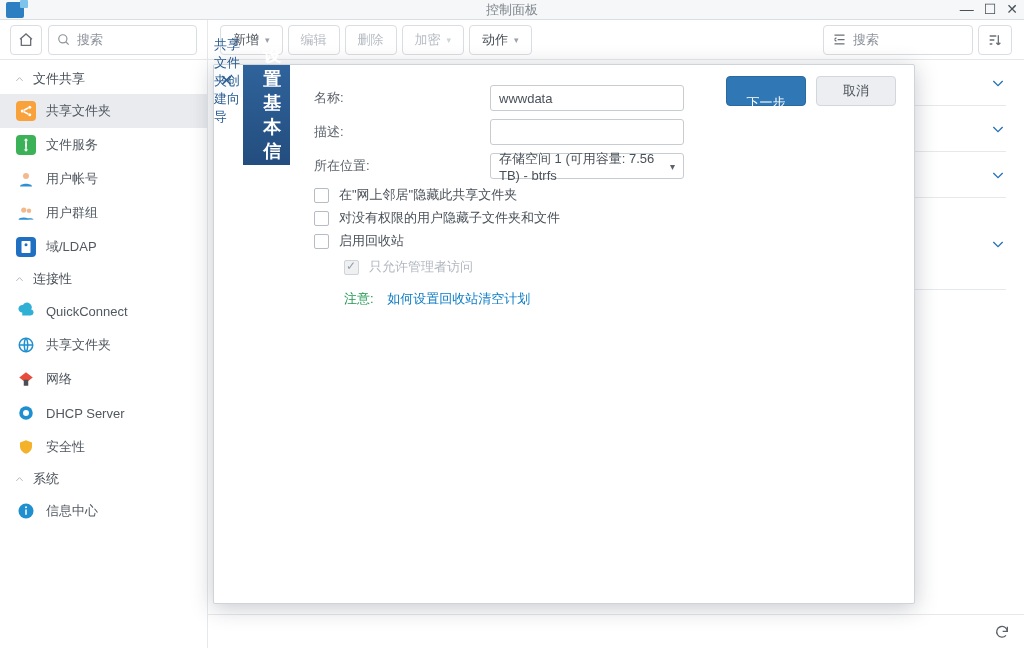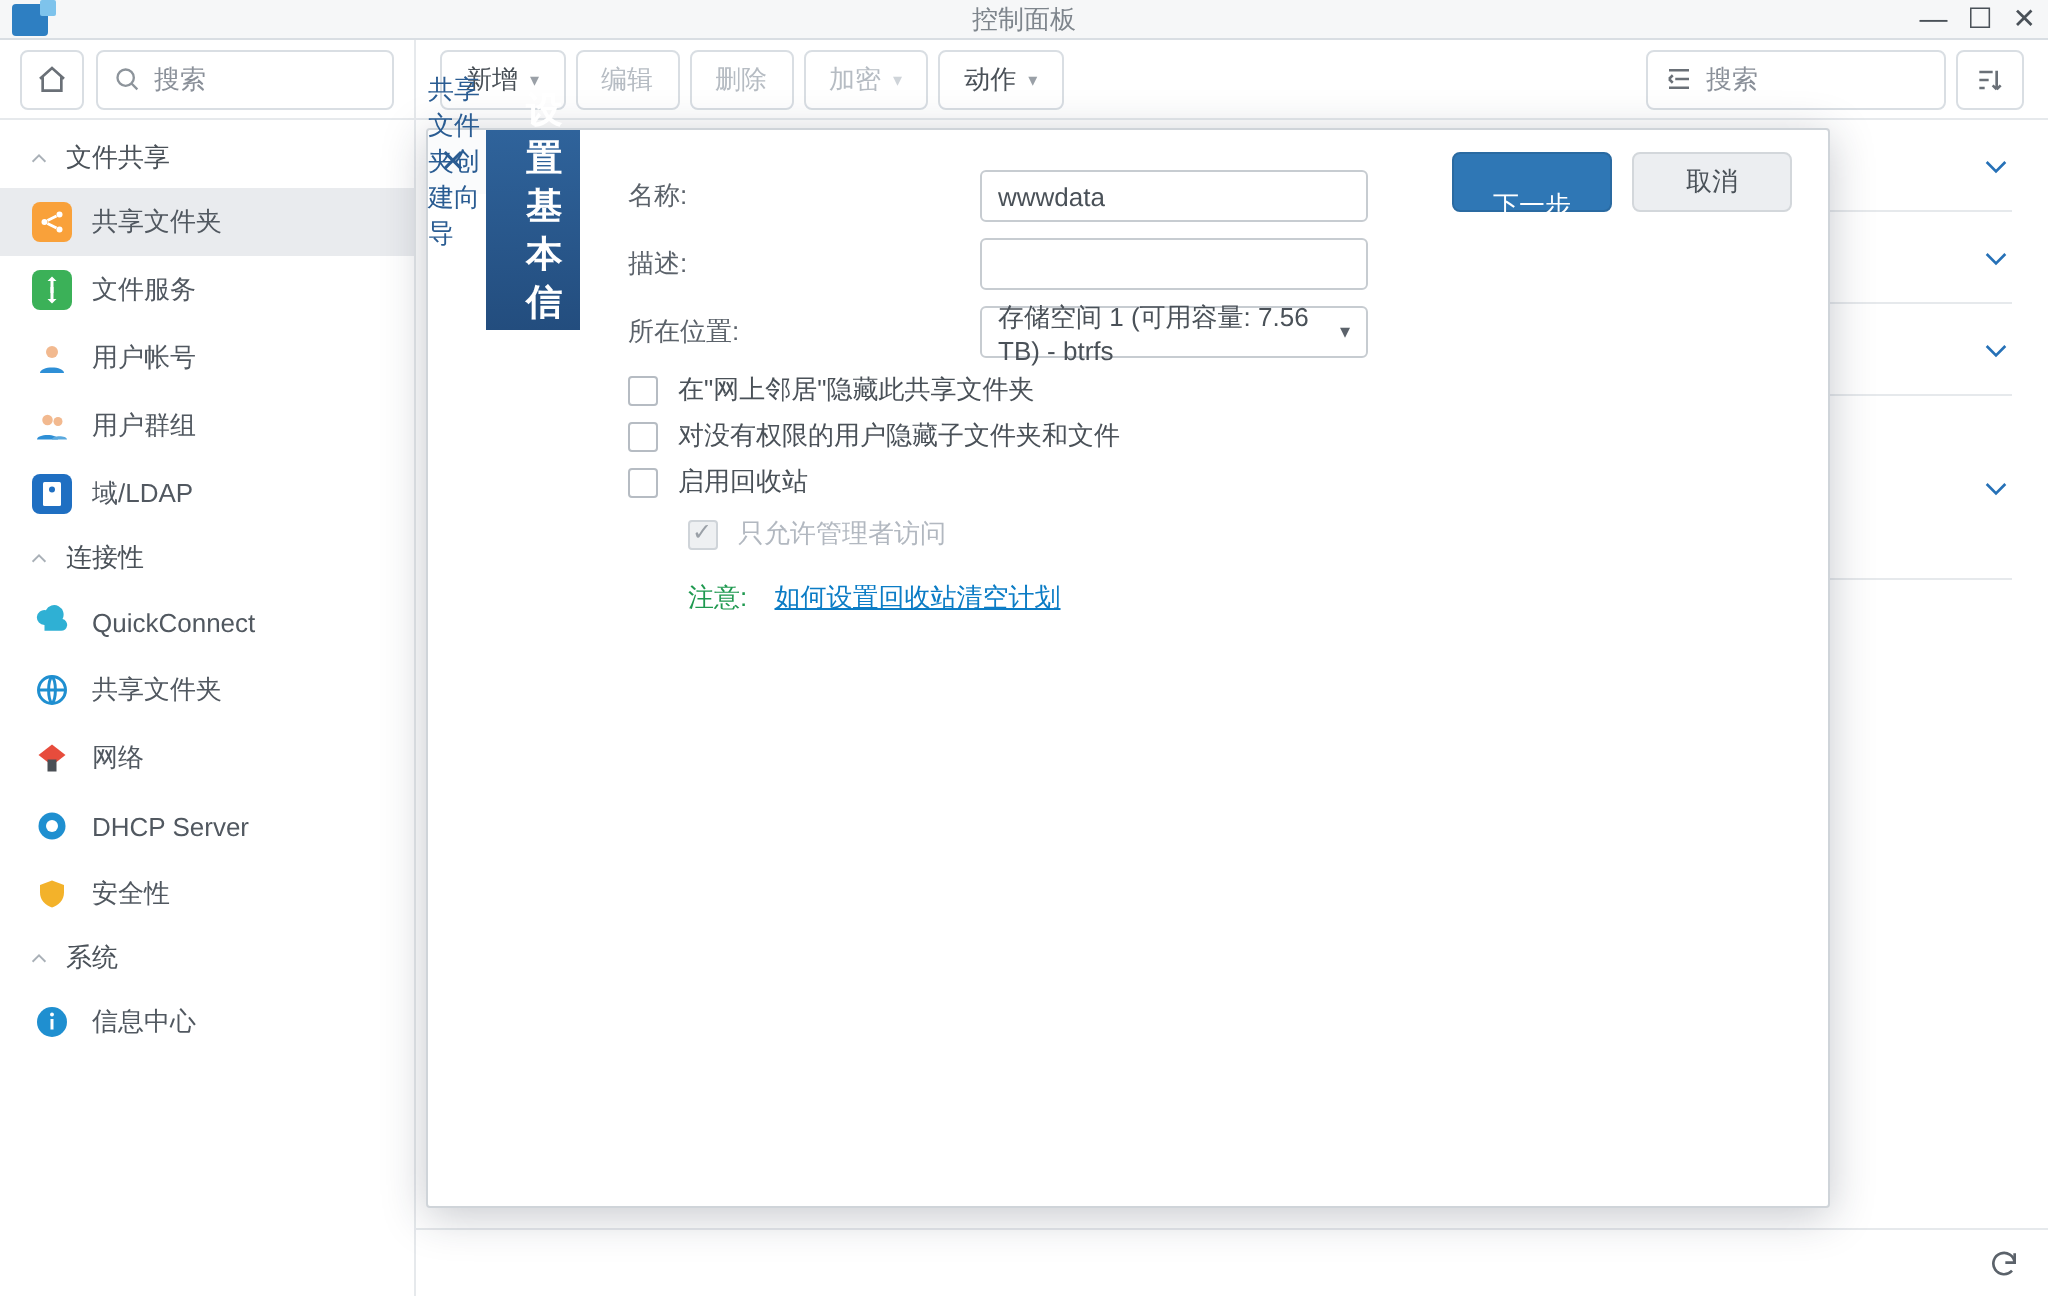--- a/index.html
+++ b/index.html
@@ -82,21 +82,21 @@
   .finput{flex:1;max-width:270px;height:26px;border:1px solid #c7ccd1;border-radius:3px;padding:0 8px;background:#fff;}
   .fselect{flex:1;max-width:270px;height:26px;border:1px solid #c7ccd1;border-radius:3px;padding:0 8px;background:#fff;display:flex;align-items:center;justify-content:space-between;}
   .fselect .car{font-size:10px;color:#5b626a;}
   .chk{display:flex;align-items:center;gap:10px;margin:5px 0 2px 0;}
   .chk .box{width:15px;height:15px;border:1px solid #b6bcc3;border-radius:2px;background:#fff;position:relative;}
   .chk.sub{margin-left:30px;color:#b2b8c0;margin-top:8px;}
   .chk.sub .box{background:#eef0f2;border-color:#cfd4d9;}
   .chk.sub .box::after{content:"✓";position:absolute;left:1px;top:-2px;color:#9aa0a7;font-size:12px;}
   .note{margin-left:30px;margin-top:14px;}
   .note .nlabel{color:#1f9950;margin-right:10px;}
-  .note .nlink{color:var(--link);text-decoration:underline;}
+  .note .nlink{color:var(--link);}
   .dlg-footer{height:52px;border-top:0;display:flex;align-items:center;justify-content:flex-end;padding:0 18px;gap:10px;}
   .dbtn{height:30px;min-width:80px;border-radius:4px;display:inline-flex;align-items:center;justify-content:center;border:1px solid transparent;}
   .dbtn.primary{background:#2f77b5;color:#fff;border-color:#2a6aa1;}
   .dbtn.primary span{color:#fff;margin-top:24px;}
   .dbtn.grey{background:var(--grey-btn);border-color:#d3d7db;}
 </style>
 </head>
 <body>
 
 <div class="titlebar">

